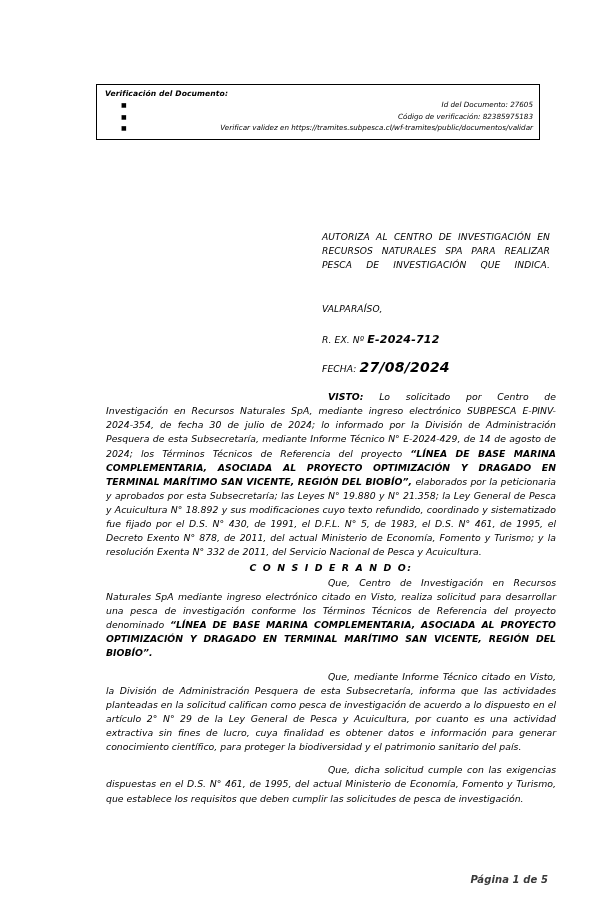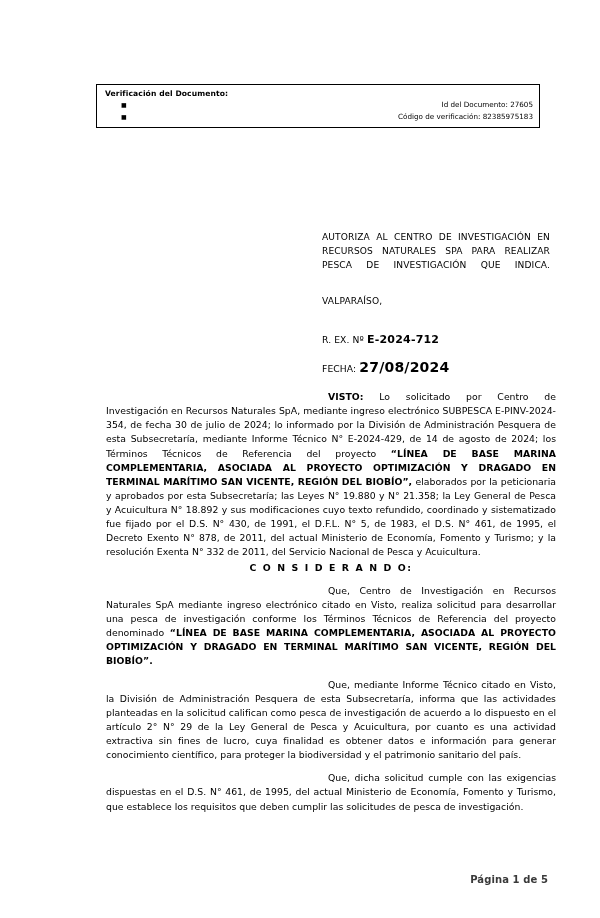--- a/index.html
+++ b/index.html
@@ -15,20 +15,21 @@
     color: #000000;
     overflow: hidden;
   }
 
   .page {
     position: absolute;
     left: 0; top: 0;
     width: 484px;
     height: 918px;
     background: #ffffff;
+    font-style: italic;
   }
 
   
   .verif-box {
     position: absolute;
     left: 96px;
     top: 84px;
     width: 444px;
     border: 1px solid #000000;
     padding: 4px 6px 5px 8px;
@@ -101,21 +102,21 @@
     width: 228px;
     font-size: 9.1px;
     line-height: 1.55;
     text-align: justify;
     text-align-last: justify;
     letter-spacing: 0.1px;
   }
   .place {
     position: absolute;
     left: 322px;
-    top: 296px;
+    top: 304px;
     font-size: 9.1px;
     letter-spacing: 0.15px;
   }
   .resnum {
     position: absolute;
     left: 322px;
     top: 333px;
     font-size: 9.2px;
     letter-spacing: 0.1px;
   }
@@ -158,21 +159,21 @@
   .lead-in {
     display: inline-block;
     width: 222px;
   }
   .b { font-weight: bold; }
   .center-head {
     text-align: center;
     font-weight: bold;
     letter-spacing: 1.6px;
     font-size: 9.4px;
-    margin: 1px 0 9px 0;
+    margin: 1px 0 1px 0;
   }
   .gap { height: 9px; }
 
   
   .footer {
     position: absolute;
     left: 0;
     top: 874px;
     width: 600px;
     text-align: right;
@@ -193,20 +194,24 @@
     <div class="verif-title">Verificación del Documento:</div>
     <ul class="verif-list">
       <li>
         <span class="bullet">■</span>
         <span>Id del Documento: 27605</span>
       </li>
       <li>
         <span class="bullet">■</span>
         <span>Código de verificación: 82385975183</span>
       </li>
+      <li>
+        <span class="bullet">■</span>
+        <span>Verificar validez en https://tramites.subpesca.cl/wf-tramites/public/documentos/validar</span>
+      </li>
     </ul>
   </div>
 
 
   <div class="subject">AUTORIZA AL CENTRO DE INVESTIGACIÓN EN RECURSOS NATURALES SPA PARA REALIZAR PESCA DE INVESTIGACIÓN QUE INDICA.</div>
 
   <div class="place">VALPARAÍSO,</div>
 
   <div class="resnum">
     <span>R. EX. Nº</span>

